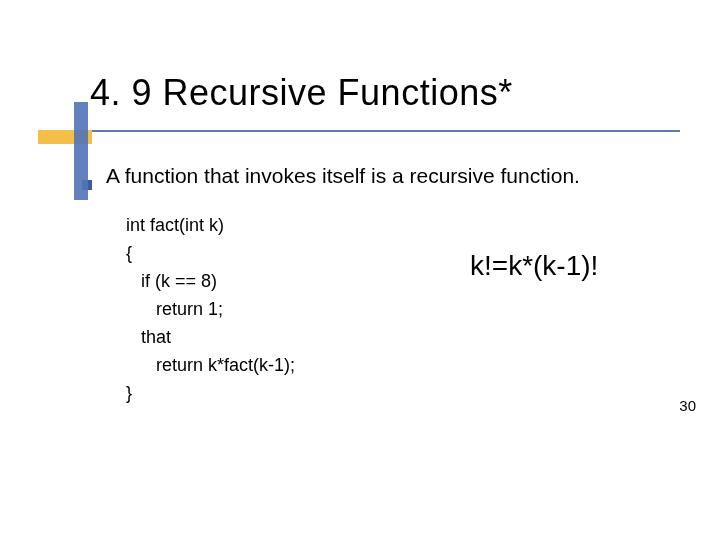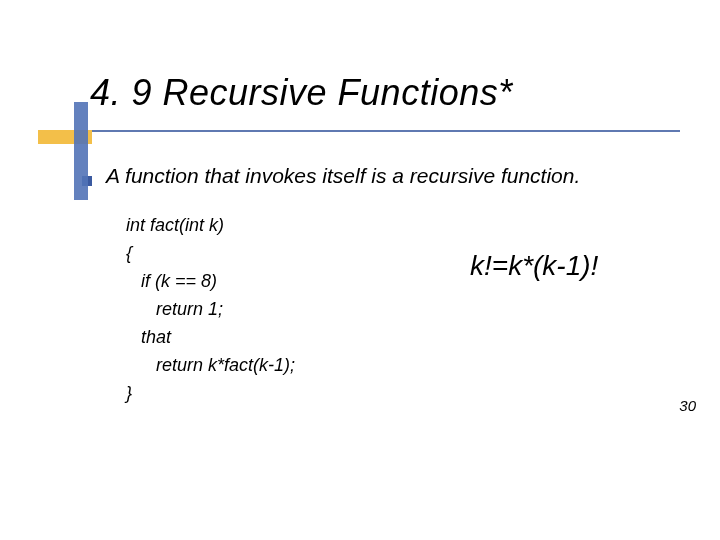--- a/index.html
+++ b/index.html
@@ -10,21 +10,20 @@
     background: #ffffff;
     font-family: Verdana, Geneva, sans-serif;
     color: #000;
     position: relative;
     overflow: hidden;
   }
   .slide {
     width: 720px;
     height: 428px;
     position: relative;
-    font-style: italic;
   }
   .title-wrap {
     position: absolute;
     top: 72px;
     left: 38px;
     right: 40px;
   }
   .title-text {
     font-size: 36px;
     font-weight: 400;
@@ -64,21 +63,21 @@
   .body {
     position: absolute;
     top: 162px;
     left: 82px;
     right: 60px;
     font-size: 20px;
     line-height: 1.35;
   }
   .bullet-row {
     display: flex;
-    align-items: center;
+    align-items: flex-end;
     gap: 14px;
     margin-bottom: 22px;
   }
   .bullet-square {
     width: 10px;
     height: 10px;
     background: #3b5aa0;
     margin-top: 9px;
     flex: 0 0 auto;
   }

